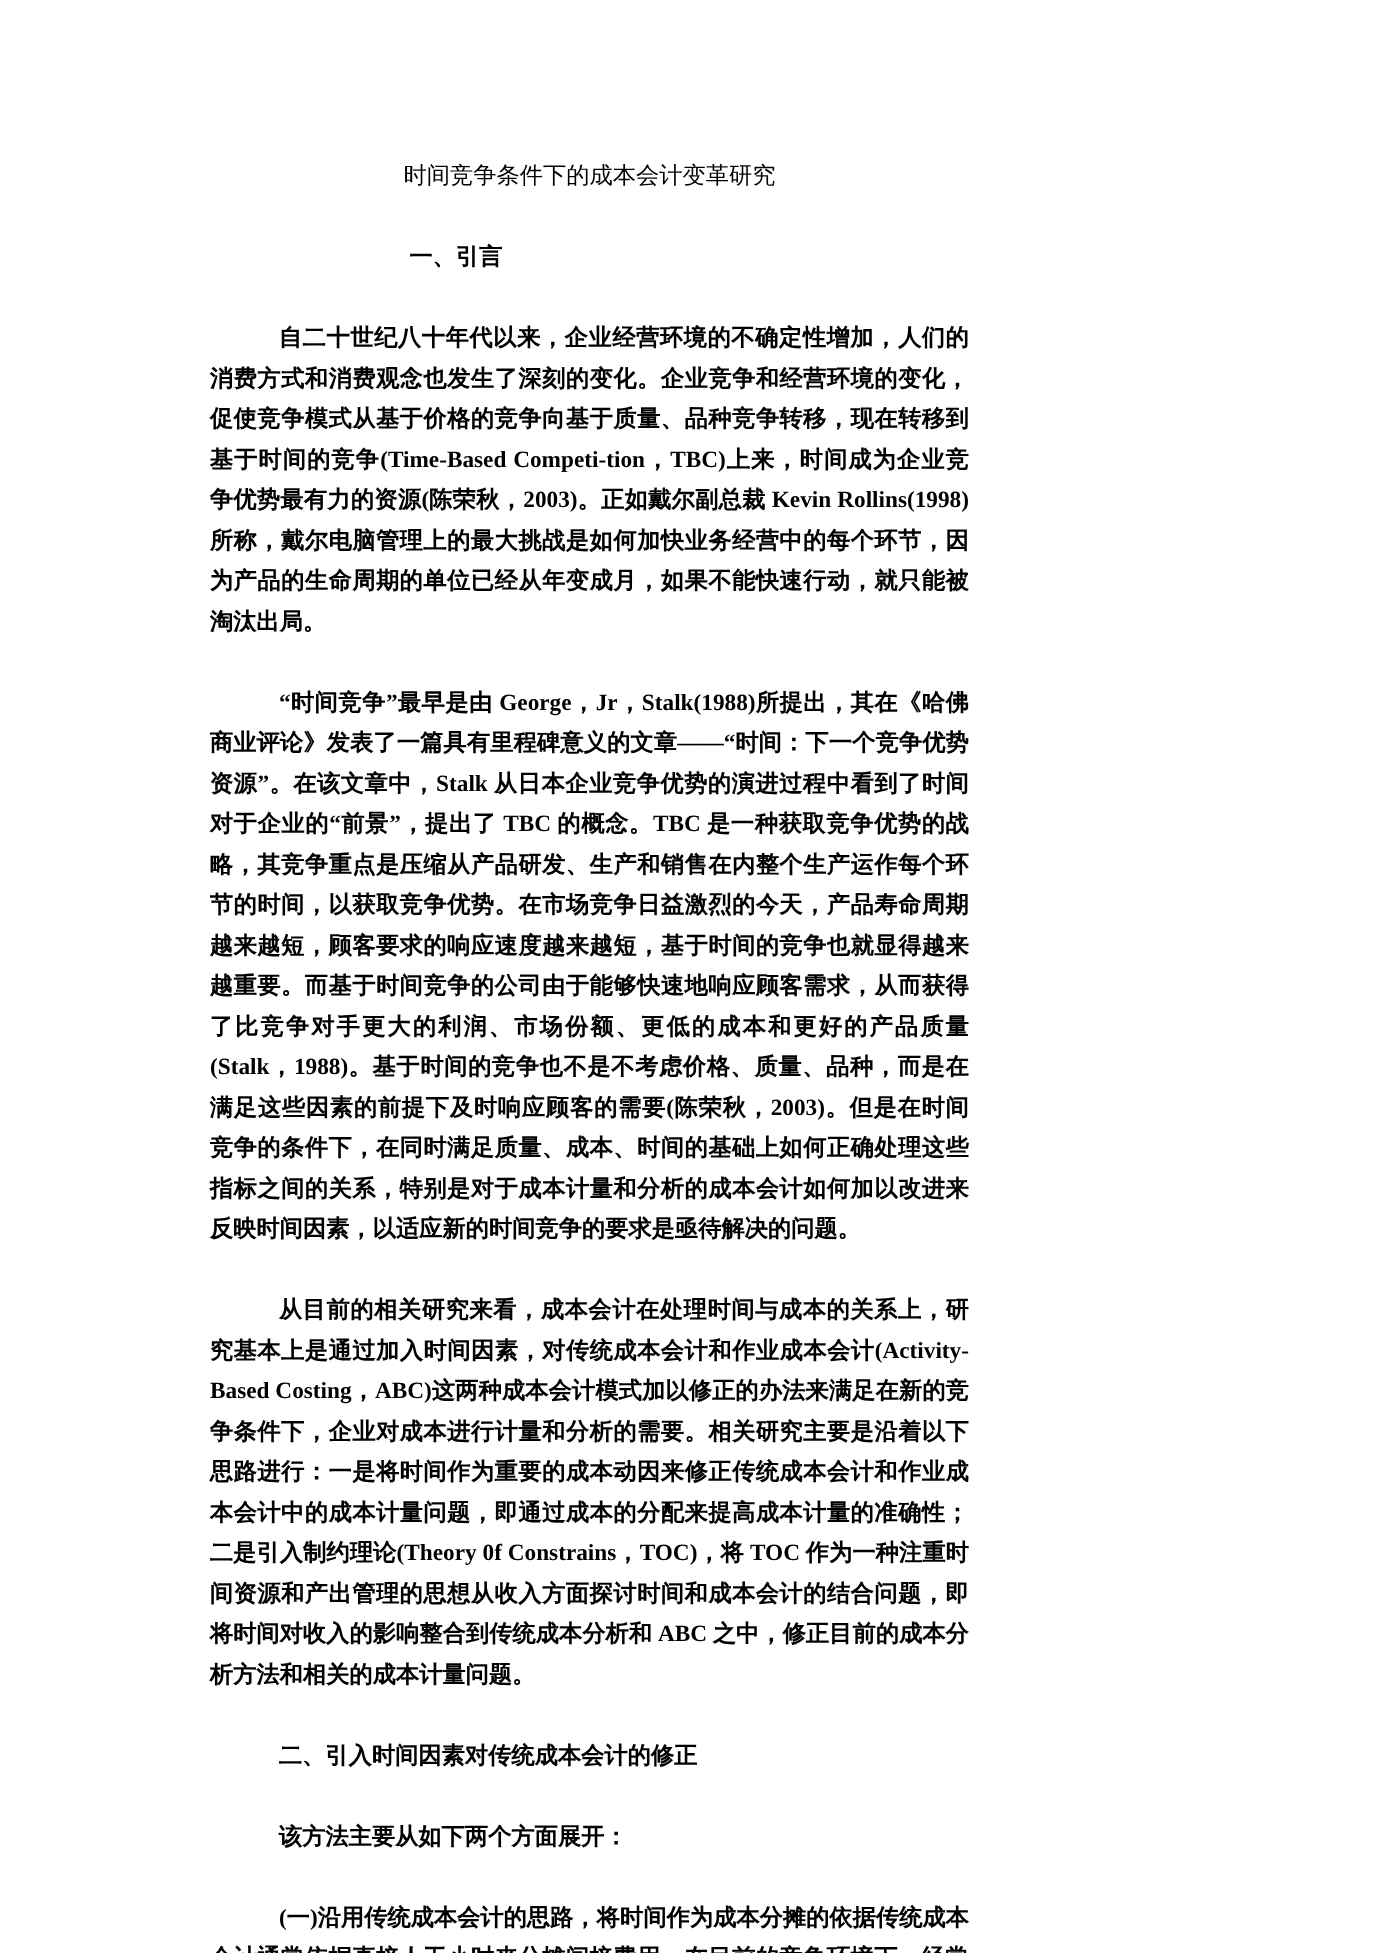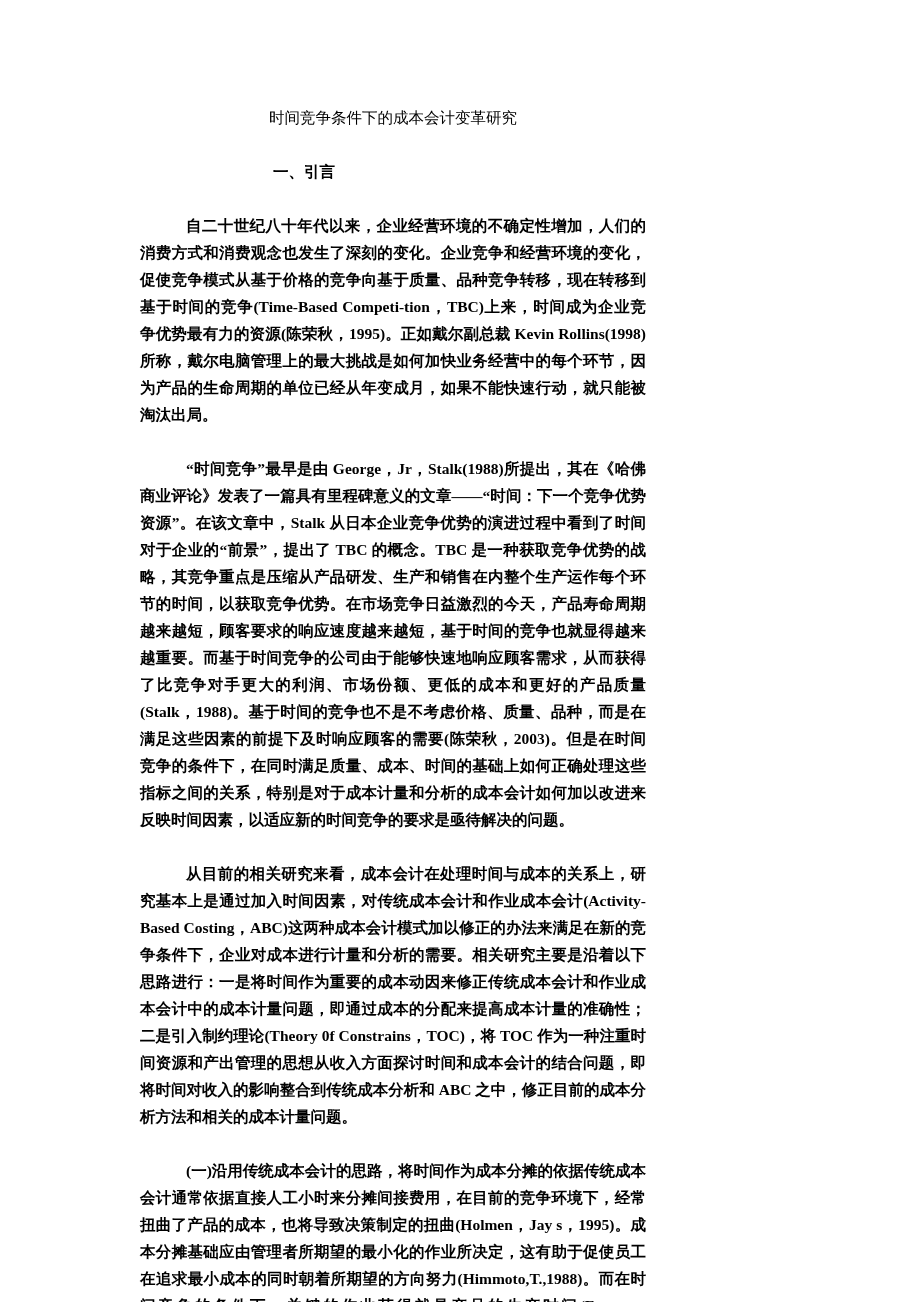--- a/index.html
+++ b/index.html
@@ -32,23 +32,25 @@
 </style>
 </head>
 <body>
 
 <div class="page">
 
   <div class="block title">时间竞争条件下的成本会计变革研究</div>
 
   <div class="block big-indent">一、引言</div>
 
-  <div class="block indent">自二十世纪八十年代以来，企业经营环境的不确定性增加，人们的消费方式和消费观念也发生了深刻的变化。企业竞争和经营环境的变化，促使竞争模式从基于价格的竞争向基于质量、品种竞争转移，现在转移到基于时间的竞争(Time-Based Competi-tion，TBC)上来，时间成为企业竞争优势最有力的资源(陈荣秋，1995)。正如戴尔副总裁 Kevin Rollins(1998)所称，戴尔电脑管理上的最大挑战是如何加快业务经营中的每个环节，因为产品的生命周期的单位已经从年变成月，如果不能快速行动，就只能被淘汰出局。</div>
+  <div class="block indent">自二十世纪八十年代以来，企业经营环境的不确定性增加，人们的消费方式和消费观念也发生了深刻的变化。企业竞争和经营环境的变化，促使竞争模式从基于价格的竞争向基于质量、品种竞争转移，现在转移到基于时间的竞争(Time-Based Competi-tion，TBC)上来，时间成为企业竞争优势最有力的资源(陈荣秋，2003)。正如戴尔副总裁 Kevin Rollins(1998)所称，戴尔电脑管理上的最大挑战是如何加快业务经营中的每个环节，因为产品的生命周期的单位已经从年变成月，如果不能快速行动，就只能被淘汰出局。</div>
 
   <div class="block indent">“时间竞争”最早是由 George，Jr，Stalk(1988)所提出，其在《哈佛商业评论》发表了一篇具有里程碑意义的文章——“时间：下一个竞争优势资源”。在该文章中，Stalk 从日本企业竞争优势的演进过程中看到了时间对于企业的“前景”，提出了 TBC 的概念。TBC 是一种获取竞争优势的战略，其竞争重点是压缩从产品研发、生产和销售在内整个生产运作每个环节的时间，以获取竞争优势。在市场竞争日益激烈的今天，产品寿命周期越来越短，顾客要求的响应速度越来越短，基于时间的竞争也就显得越来越重要。而基于时间竞争的公司由于能够快速地响应顾客需求，从而获得了比竞争对手更大的利润、市场份额、更低的成本和更好的产品质量(Stalk，1988)。基于时间的竞争也不是不考虑价格、质量、品种，而是在满足这些因素的前提下及时响应顾客的需要(陈荣秋，2003)。但是在时间竞争的条件下，在同时满足质量、成本、时间的基础上如何正确处理这些指标之间的关系，特别是对于成本计量和分析的成本会计如何加以改进来反映时间因素，以适应新的时间竞争的要求是亟待解决的问题。</div>
 
   <div class="block indent">从目前的相关研究来看，成本会计在处理时间与成本的关系上，研究基本上是通过加入时间因素，对传统成本会计和作业成本会计(Activity-Based Costing，ABC)这两种成本会计模式加以修正的办法来满足在新的竞争条件下，企业对成本进行计量和分析的需要。相关研究主要是沿着以下思路进行：一是将时间作为重要的成本动因来修正传统成本会计和作业成本会计中的成本计量问题，即通过成本的分配来提高成本计量的准确性；二是引入制约理论(Theory 0f Constrains，TOC)，将 TOC 作为一种注重时间资源和产出管理的思想从收入方面探讨时间和成本会计的结合问题，即将时间对收入的影响整合到传统成本分析和 ABC 之中，修正目前的成本分析方法和相关的成本计量问题。</div>
 
+  <div class="block indent">二、引入时间因素对传统成本会计的修正</div>
 
+  <div class="block indent">该方法主要从如下两个方面展开：</div>
 
   <div class="block indent">(一)沿用传统成本会计的思路，将时间作为成本分摊的依据传统成本会计通常依据直接人工小时来分摊间接费用，在目前的竞争环境下，经常扭曲了产品的成本，也将导致决策制定的扭曲(Holmen，Jay s，1995)。成本分摊基础应由管理者所期望的最小化的作业所决定，这有助于促使员工在追求最小成本的同时朝着所期望的方向努力(Himmoto,T.,1988)。而在时间竞争的条件下，关键的作业获得就是产品的生产时间(Fry et，a1，,2001)。将生产时间作为成本分摊的基础可以促使相关部门及员工采取小批量生产、减少设备调整时间、提高质量等各种办法去减少各种推迟的发生，激励员工持续不断地提高运作速度，并减少相应的成本。</div>
 
 </div>
 
 </body></html>

